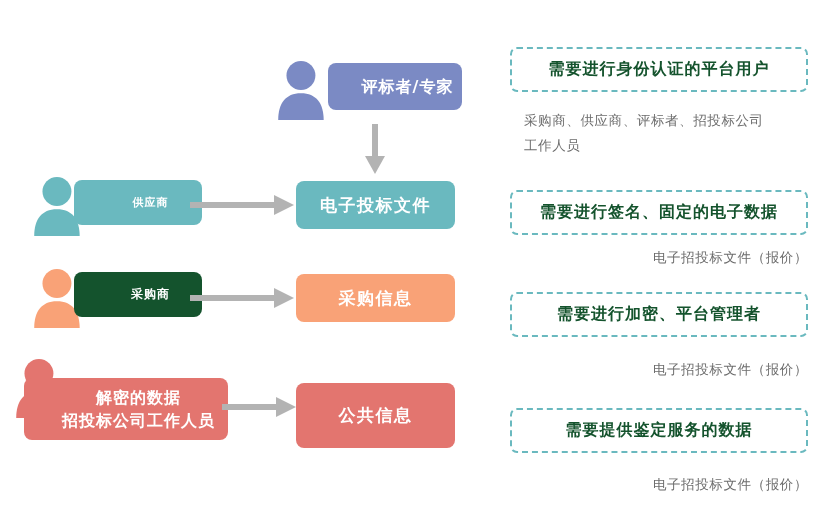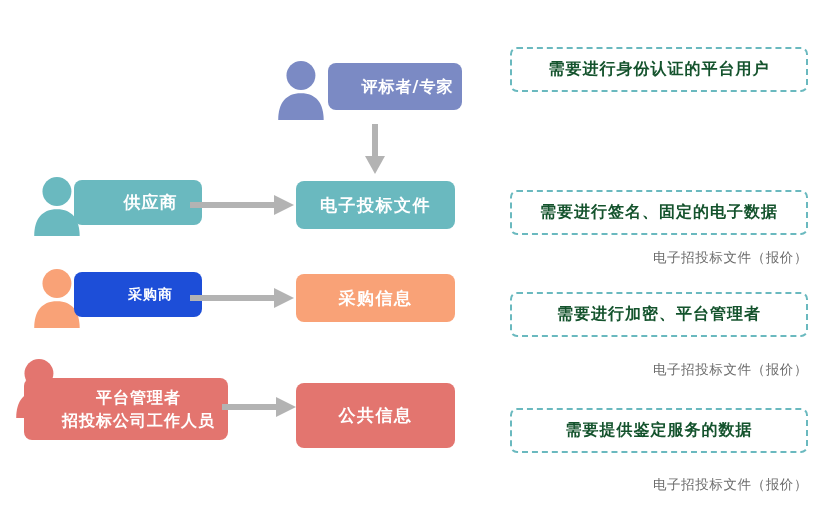--- a/index.html
+++ b/index.html
@@ -117,52 +117,52 @@
   <svg class="arrow-v" style="left:363px; top:124px; width:24px; height:52px;" viewBox="0 0 24 52">
     <rect x="9" y="0" width="6" height="34" fill="#b3b3b3"></rect>
     <polygon points="2,32 22,32 12,50" fill="#b3b3b3"></polygon>
   </svg>
 
   <div class="actor" style="left:28px; top:174px; width:180px; height:62px;">
     <svg class="actor-avatar" viewBox="0 0 60 60" style="width:62px;height:62px;">
       <circle cx="28" cy="17" r="14" fill="#6ab9bf"></circle>
       <path d="M28 34 C13 34 6 44 6 60 L50 60 C50 44 43 34 28 34 Z" fill="#6ab9bf"></path>
     </svg>
-    <div class="actor-pill" style="left:46px; top:6px; width:128px; height:45px; background:#6ab9bf; font-size:17px;">
+    <div class="actor-pill" style="left:46px; top:6px; width:128px; height:45px; background:#6ab9bf; font-size:11px;">
       <span class="line">供应商</span>
     </div>
   </div>
 
   <svg class="arrow-h" style="left:190px; top:193px; width:106px; height:24px;" viewBox="0 0 106 24">
     <rect x="0" y="9" width="86" height="6" fill="#b3b3b3"></rect>
     <polygon points="84,2 84,22 104,12" fill="#b3b3b3"></polygon>
   </svg>
 
   <div class="actor" style="left:28px; top:266px; width:180px; height:62px;">
     <svg class="actor-avatar" viewBox="0 0 60 60" style="width:62px;height:62px;">
       <circle cx="28" cy="17" r="14" fill="#f9a277"></circle>
       <path d="M28 34 C13 34 6 44 6 60 L50 60 C50 44 43 34 28 34 Z" fill="#f9a277"></path>
     </svg>
-    <div class="actor-pill" style="left:46px; top:6px; width:128px; height:45px; background:#1d4ed8; font-size:14px;">
+    <div class="actor-pill" style="left:46px; top:6px; width:128px; height:45px; background:#14532d; font-size:12px;">
       <span class="line">采购商</span>
     </div>
   </div>
 
   <svg class="arrow-h" style="left:190px; top:286px; width:106px; height:24px;" viewBox="0 0 106 24">
     <rect x="0" y="9" width="86" height="6" fill="#b3b3b3"></rect>
     <polygon points="84,2 84,22 104,12" fill="#b3b3b3"></polygon>
   </svg>
 
   <div class="actor" style="left:10px; top:356px; width:220px; height:84px;">
     <svg class="actor-avatar" viewBox="0 0 60 60" style="width:62px;height:62px;">
       <circle cx="28" cy="17" r="14" fill="#e3756f"></circle>
       <path d="M28 34 C13 34 6 44 6 60 L50 60 C50 44 43 34 28 34 Z" fill="#e3756f"></path>
     </svg>
     <div class="actor-pill" style="left:14px; top:22px; width:204px; height:62px; background:#e3756f; font-size:16px;">
-      <span class="line">平台管理者</span>
+      <span class="line">解密的数据</span>
       <span class="line">招投标公司工作人员</span>
     </div>
   </div>
 
   <svg class="arrow-h" style="left:222px; top:395px; width:76px; height:24px;" viewBox="0 0 76 24">
     <rect x="0" y="9" width="56" height="6" fill="#b3b3b3"></rect>
     <polygon points="54,2 54,22 74,12" fill="#b3b3b3"></polygon>
   </svg>
 
   <div class="mid-box" style="left:296px; top:181px; width:159px; height:48px; background:#6ab9bf;">
@@ -173,20 +173,22 @@
     <span>采购信息</span>
   </div>
 
   <div class="mid-box" style="left:296px; top:383px; width:159px; height:65px; background:#e3756f;">
     <span>公共信息</span>
   </div>
 
   <div class="callout" style="left:510px; top:47px; width:298px; height:45px;">
     <span>需要进行身份认证的平台用户</span>
   </div>
+  <div class="callout-note" style="left:524px; top:108px; width:280px; white-space:pre-line;">采购商、供应商、评标者、招投标公司
+工作人员</div>
 
   <div class="callout" style="left:510px; top:190px; width:298px; height:45px;">
     <span>需要进行签名、固定的电子数据</span>
   </div>
   <div class="callout-note centered" style="left:510px; top:245px; width:298px;">电子招投标文件（报价）</div>
 
   <div class="callout" style="left:510px; top:292px; width:298px; height:45px;">
     <span>需要进行加密、平台管理者</span>
   </div>
   <div class="callout-note centered" style="left:510px; top:357px; width:298px;">电子招投标文件（报价）</div>

